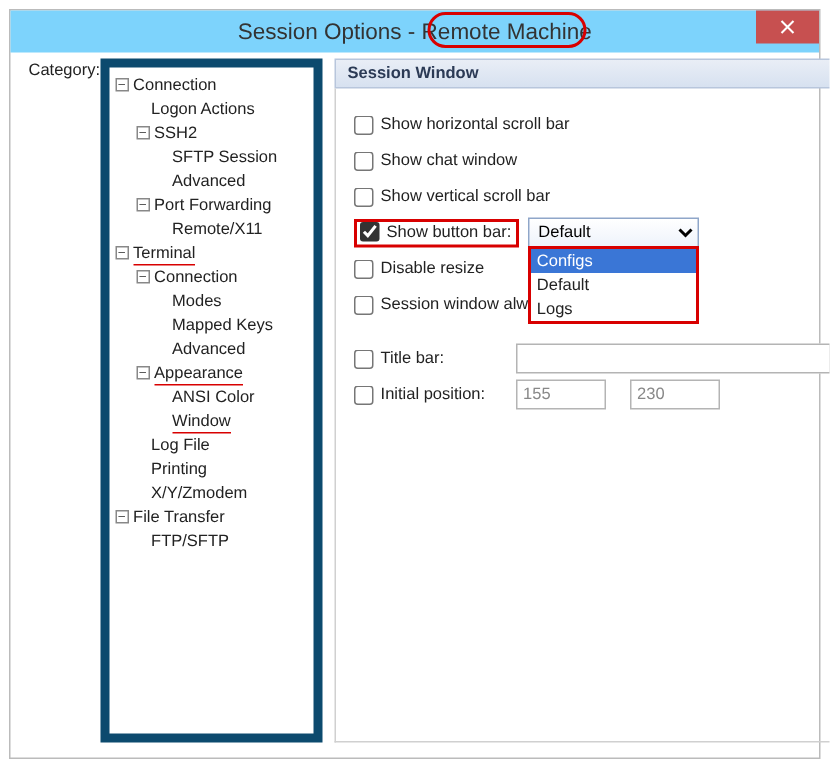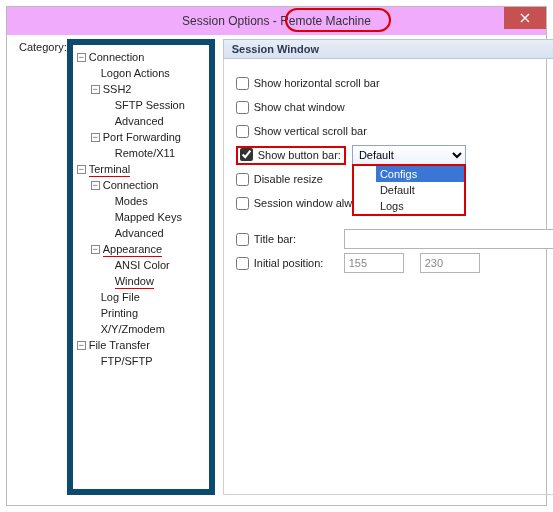--- a/index.html
+++ b/index.html
@@ -19,23 +19,23 @@
     height: 500px;
     position: relative;
     background: #fff;
   }
   .titlebar {
     height: 28px;
     display: flex;
     align-items: center;
     justify-content: center;
     position: relative;
-    font-size: 12px;
+    font-size: 15px;
     color: #333;
-    background: #f0abfc;
+    background: #7dd3fc;
   }
   .title-text { white-space: pre; }
   .title-annot {
     position: absolute;
     left: 278px; top: 1px;
     width: 106px; height: 24px;
     border: 2px solid #d80000;
     border-radius: 14px;
     pointer-events: none;
   }
@@ -129,21 +129,21 @@
     background: linear-gradient(#fff,#eef3fb);
   }
   .dropdown {
     position: absolute;
     top: 19px; left: 0;
     width: 114px;
     border: 2px solid #d80000;
     background: #fff;
     z-index: 5;
   }
-  .dropdown .opt { padding: 1px 4px; height:16px; line-height:14px;margin-left:22px; }
+  .dropdown .opt { padding: 1px 4px; height:16px; line-height:14px; }
   .dropdown .opt.sel { background: #3a76d6; color: #fff; }
   .txt {
     border: 1px solid #b4b4b4;
     height: 20px;
     font: inherit;
     padding: 0 4px;
     background: #fff;
     color:#444;
   }
   .txt.dim { color:#888; background:#fff; }

